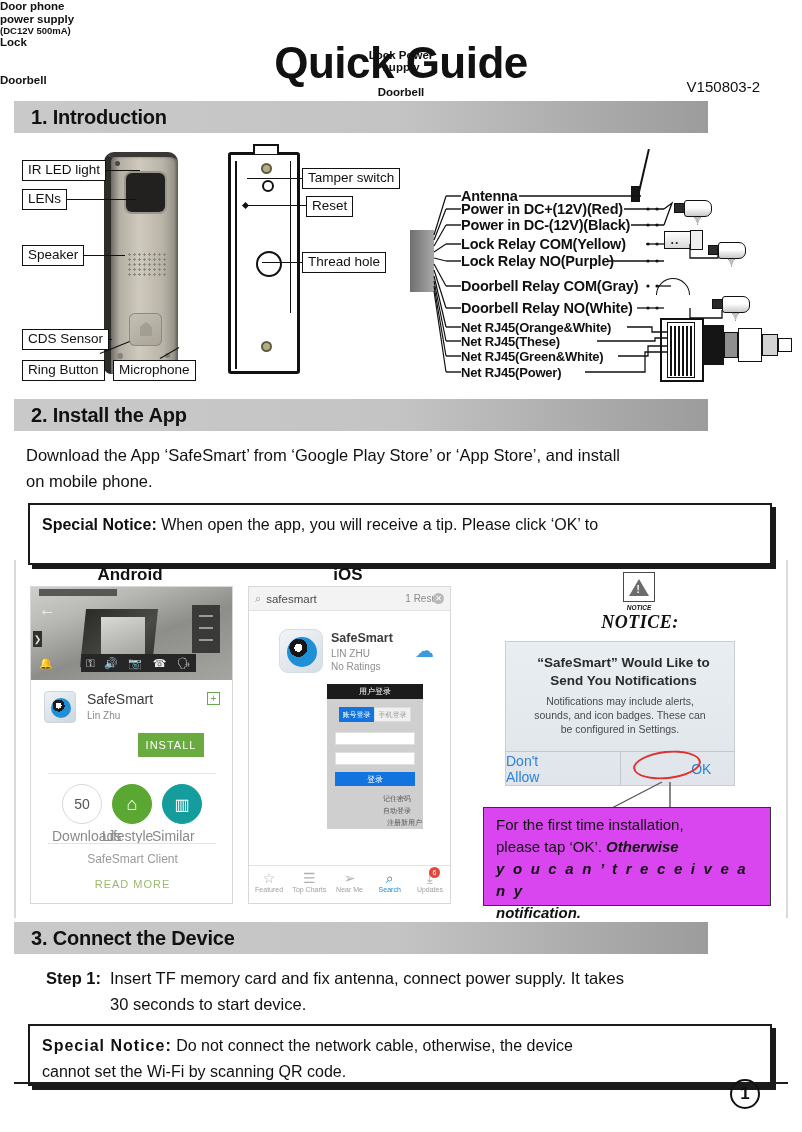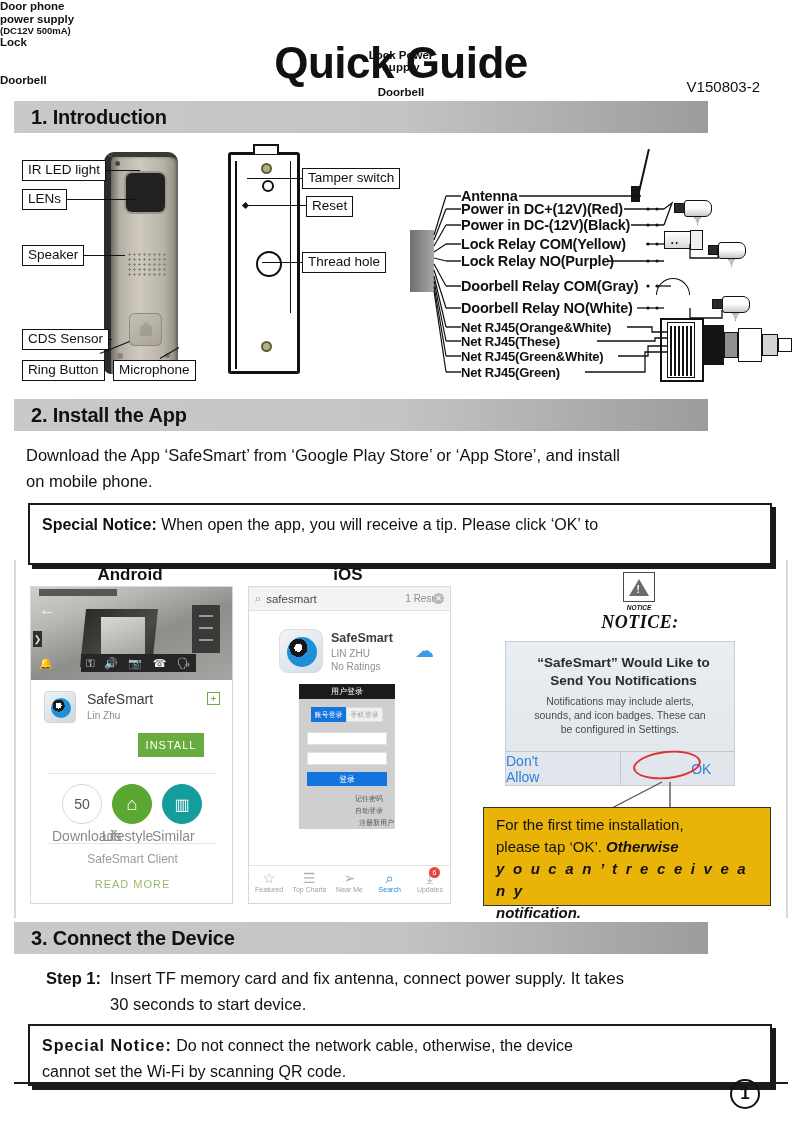--- a/index.html
+++ b/index.html
@@ -318,21 +318,21 @@
     background: linear-gradient(145deg,#f2f5f8,#d5dde4); border:1px solid #d5dde4;
   }
   .ios-appicon:after {
     content:""; position:absolute; left:7px; top:7px; width:30px; height:30px; border-radius:50%;
     background: radial-gradient(circle at 38% 36%, #fff 0 4px, #161616 4px 9px, #1f8fd6 9px 15px);
   }
   .ios-name { position:absolute; font-size:12.5px; font-weight:bold; color:#3c3c3c; }
   .ios-sub  { position:absolute; font-size:10px; color:#8e8e8e; line-height:13px;}
   .ios-cloud { position:absolute; font-size:19px; color:#3b9ae1; }
   .ios-inner {
-    position:absolute; background:#cfcfcf;
+    position:absolute; background:#cfcfcf;margin-left:28px;
   }
   .ios-inner .hdr { position:absolute; left:0; right:0; top:0; height:15px; background:#1b1b1b; }
   .ios-inner .hdr span { color:#fff; font-size:8px; display:block; text-align:center; line-height:15px;}
   .ios-seg { position:absolute; height:15px; display:flex; }
   .ios-seg div { flex:1; font-size:7px; display:flex; align-items:center; justify-content:center; }
   .ios-seg .on { background:#1474dd; color:#fff; }
   .ios-seg .off { background:#f0f0f0; color:#9a9a9a; border:1px solid #dcdcdc;}
   .ios-field { position:absolute; background:#fff; border:1px solid #e0e0e0; }
   .ios-btn  { position:absolute; background:#1474dd; color:#fff; font-size:8px;
               display:flex; align-items:center; justify-content:center; }
@@ -383,21 +383,21 @@
   .perm-actions { position:absolute; left:0; right:0; bottom:0; height:34px;
     border-top:1px solid #c2c8cd; display:flex;gap:48px; }
   .perm-actions div { flex:1; display:flex; align-items:center; justify-content:center;
     font-size:14px; color:#2f82d8; }
   .perm-actions .sep { flex:0 0 1px; background:#c2c8cd; }
   .ok-ellipse {
     position:absolute; border:2px solid #e03030; border-radius:50%;
     transform: rotate(-6deg);
   }
   .callout-box {
-    position:absolute; border:1.5px solid #333; background:#eab308;
+    position:absolute; border:1.5px solid #333; background:#d946ef;
     padding:6px 10px 7px 12px;
   }
   .callout-box p { font-size:15px; line-height:22px; }
   .callout-box .bi { font-weight:bold; font-style:italic; }
   .callout-box .sp { font-weight:bold; font-style:italic; letter-spacing:2.2px; }
 
   
   .app-panel {
     position:absolute; left:14px; top:560px; width:774px; height:358px;
     border-left:2px solid #d9d9d9; border-right:2px solid #d9d9d9;
@@ -546,21 +546,21 @@
   <div class="wl" style="left:461px; top:188px;">Antenna</div>
   <div class="wl" style="left:461px; top:201px;">Power in DC+(12V)(Red)</div>
   <div class="wl" style="left:461px; top:217px;">Power in DC-(12V)(Black)</div>
   <div class="wl" style="left:461px; top:236px;">Lock Relay COM(Yellow)</div>
   <div class="wl" style="left:461px; top:253px;">Lock Relay NO(Purple)</div>
   <div class="wl" style="left:461px; top:278px;">Doorbell Relay COM(Gray)</div>
   <div class="wl" style="left:461px; top:300px;">Doorbell Relay NO(White)</div>
   <div class="wl" style="left:461px; top:320px; font-size:13px;">Net RJ45(Orange&amp;White)</div>
   <div class="wl" style="left:461px; top:334px; font-size:13px;">Net RJ45(These)</div>
   <div class="wl" style="left:461px; top:349px; font-size:13px;">Net RJ45(Green&amp;White)</div>
-  <div class="wl" style="left:461px; top:365px; font-size:13px;">Net RJ45(Green)</div>
+  <div class="wl" style="left:461px; top:365px; font-size:13px;">Net RJ45(Power)</div>
 
   <div class="wl-sm" style="left:655px; top:180px; white-space:pre;">Door phone
 power supply</div>
   <div class="wl-xs" style="left:724px; top:187px;">(DC12V 500mA)</div>
   <div class="wl-sm" style="left:665px; top:219px;">Lock</div>
   <div class="wl-sm" style="left:697px; top:228px; white-space:pre; text-align:center;">Lock Power
 supply</div>
   <div class="wl-sm" style="left:651px; top:265px;">Doorbell</div>
   <div class="wl-sm" style="left:700px; top:278px; white-space:pre; text-align:center;">Doorbell
 Power supply</div>

